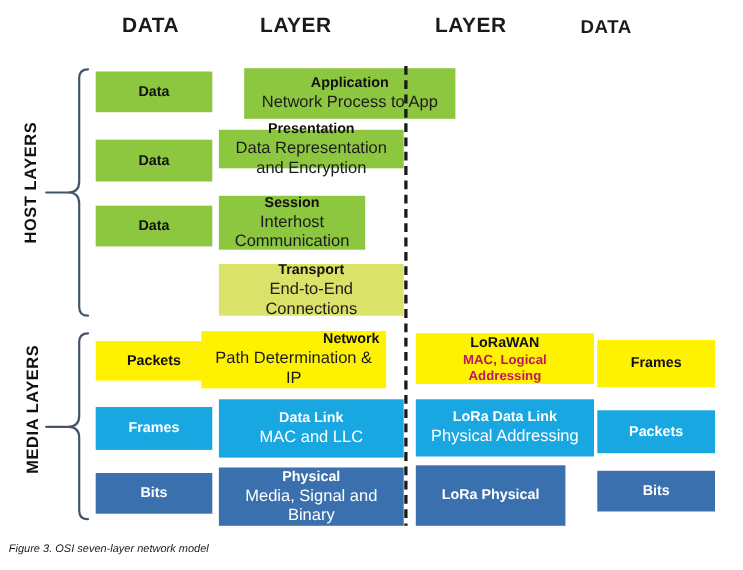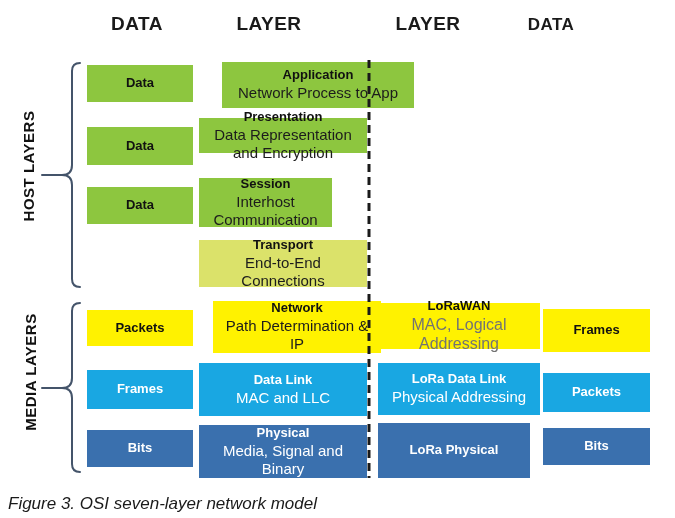--- a/index.html
+++ b/index.html
@@ -31,21 +31,21 @@
     position:absolute;
     box-sizing:border-box;
     display:flex;flex-direction:column;
     justify-content:center;align-items:center;
     text-align:center;
     padding:2px 6px;
     color:#111;
   }
   .box .t{font-weight:bold;font-size:13px;line-height:1.3;}
   .box .s{font-size:15px;line-height:1.22;color:#1c1c1c;padding:0 6px;}
-  .box .s.b{font-weight:normal;font-size:16px;color:#737373;}
+  .box .s.b{font-weight:bold;font-size:12px;color:#be185d;}
   .bg-green{background:var(--green);}
   .bg-lime{background:var(--lime);}
   .bg-yellow{background:var(--yellow);}
   .bg-lblue{background:var(--light-blue);}
   .bg-dblue{background:var(--dark-blue);}
   .tx-white, .tx-white .t, .tx-white .s{color:#fff;}
   .vlabel{
     position:absolute;
     font-weight:bold;
     font-size:15px;
@@ -53,21 +53,21 @@
     white-space:nowrap;
     transform:translate(-50%,-50%) rotate(-90deg);
     letter-spacing:.5px;
   }
   .brace{position:absolute;color:var(--brace);}
   .divider{position:absolute;color:#1a1a1a;}
   .caption{
     position:absolute;
     left:8px;top:494px;
     font-style:italic;
-    font-size:17px;
+    font-size:10px;
     color:#1a1a1a;
   }
 </style>
 </head>
 <body>
 
 <div id="diagram">
 
   <div class="hdr" style="left:97px;top:13px;width:80px;">DATA</div>
   <div class="hdr" style="left:224px;top:13px;width:90px;">LAYER</div>
@@ -114,21 +114,21 @@
     <div class="s">Data Representation and Encryption</div>
   </div>
   <div class="box bg-green" style="left:199px;top:178px;width:133px;height:49px;">
     <div class="t">Session</div>
     <div class="s">Interhost Communication</div>
   </div>
   <div class="box bg-lime" style="left:199px;top:240px;width:168px;height:47px;">
     <div class="t">Transport</div>
     <div class="s">End-to-End Connections</div>
   </div>
-  <div class="box bg-yellow" style="left:213px;top:301px;width:168px;height:52px;">
+  <div class="box bg-yellow" style="left:183px;top:301px;width:168px;height:52px;align-items:flex-end;">
     <div class="t">Network</div>
     <div class="s">Path Determination &amp; IP</div>
   </div>
   <div class="box bg-lblue tx-white" style="left:199px;top:363px;width:168px;height:53px;">
     <div class="t">Data Link</div>
     <div class="s">MAC and LLC</div>
   </div>
   <div class="box bg-dblue tx-white" style="left:199px;top:425px;width:168px;height:53px;">
     <div class="t">Physical</div>
     <div class="s">Media, Signal and Binary</div>
@@ -139,21 +139,21 @@
   </svg>
 
   <div class="box bg-yellow" style="left:378px;top:303px;width:162px;height:46px;">
     <div class="t">LoRaWAN</div>
     <div class="s b">MAC, Logical Addressing</div>
   </div>
   <div class="box bg-lblue tx-white" style="left:378px;top:363px;width:162px;height:52px;">
     <div class="t">LoRa Data Link</div>
     <div class="s">Physical Addressing</div>
   </div>
-  <div class="box bg-dblue tx-white" style="left:378px;top:423px;width:152px;height:55px;">
+  <div class="box bg-dblue tx-white" style="left:378px;top:423px;width:136px;height:55px;">
     <div class="t">LoRa Physical</div>
   </div>
 
   <div class="box bg-yellow" style="left:543px;top:309px;width:107px;height:43px;">
     <div class="t">Frames</div>
   </div>
   <div class="box bg-lblue tx-white" style="left:543px;top:373px;width:107px;height:39px;">
     <div class="t">Packets</div>
   </div>
   <div class="box bg-dblue tx-white" style="left:543px;top:428px;width:107px;height:37px;">

